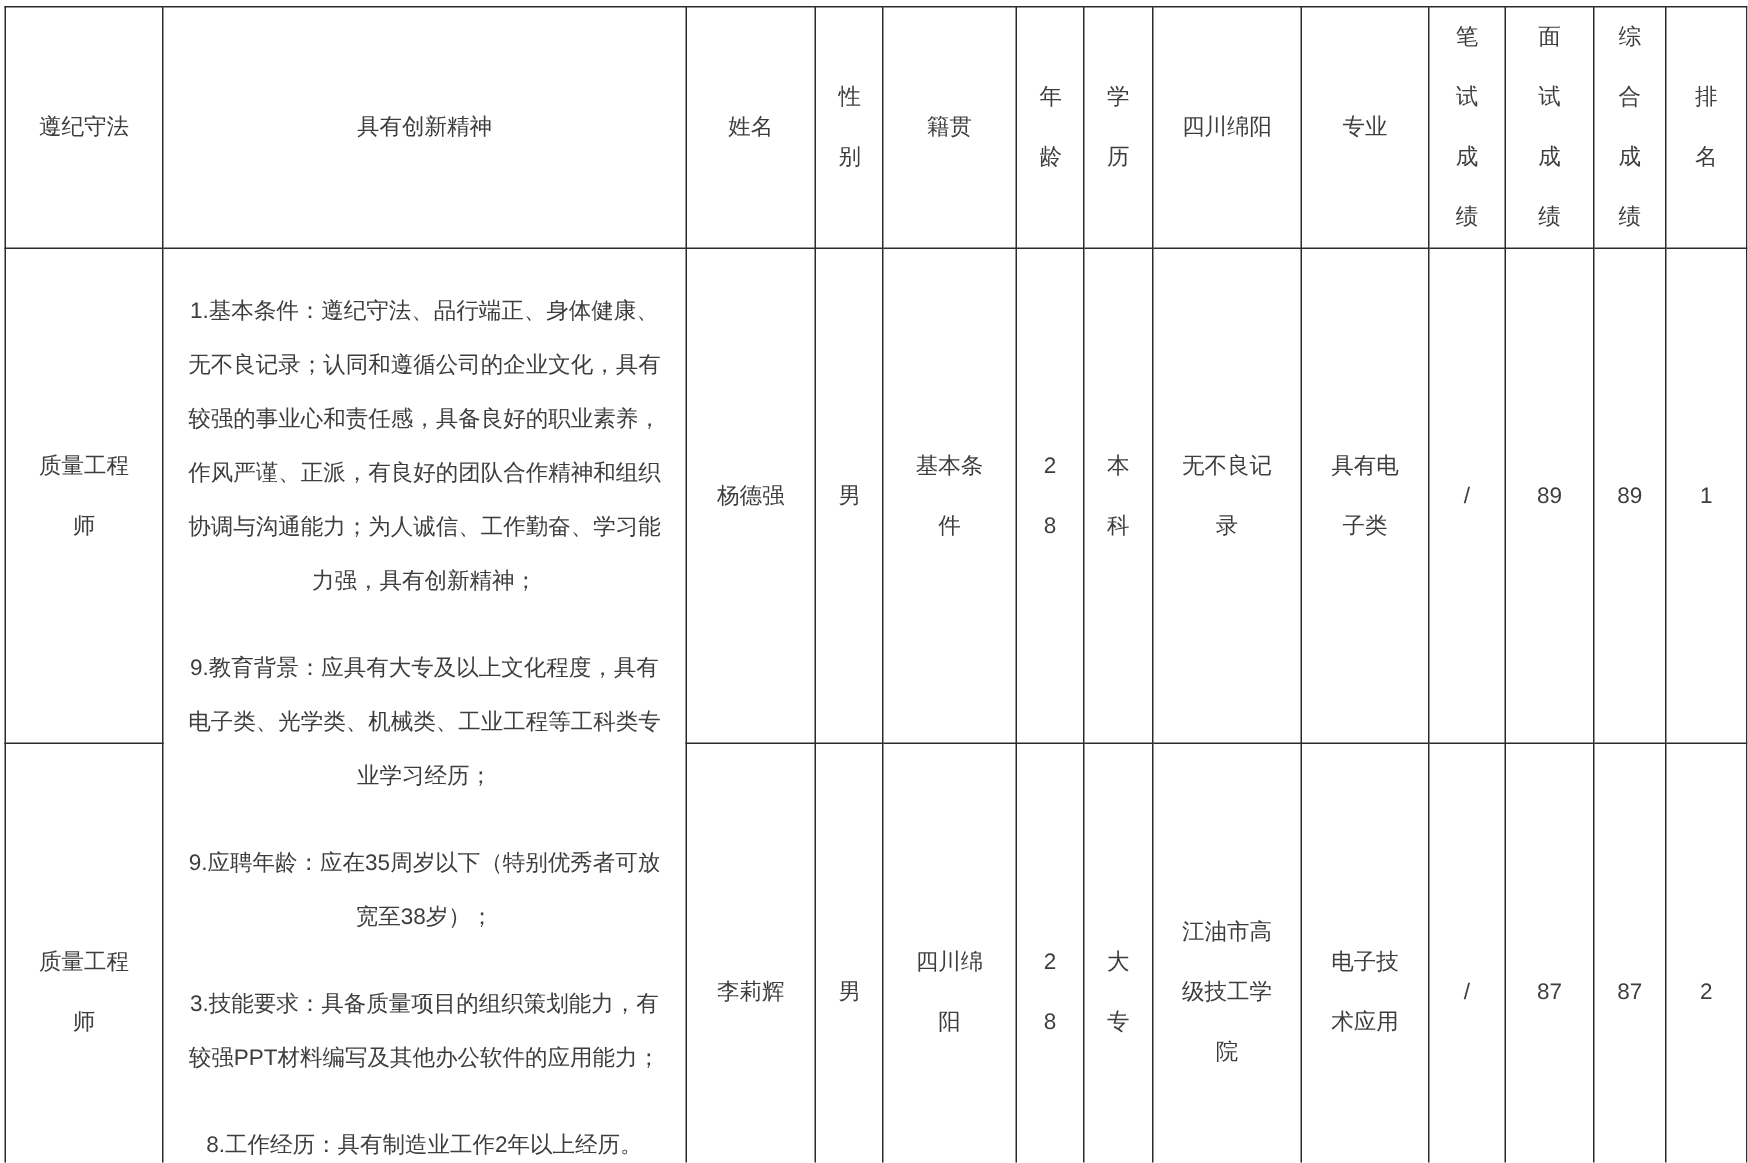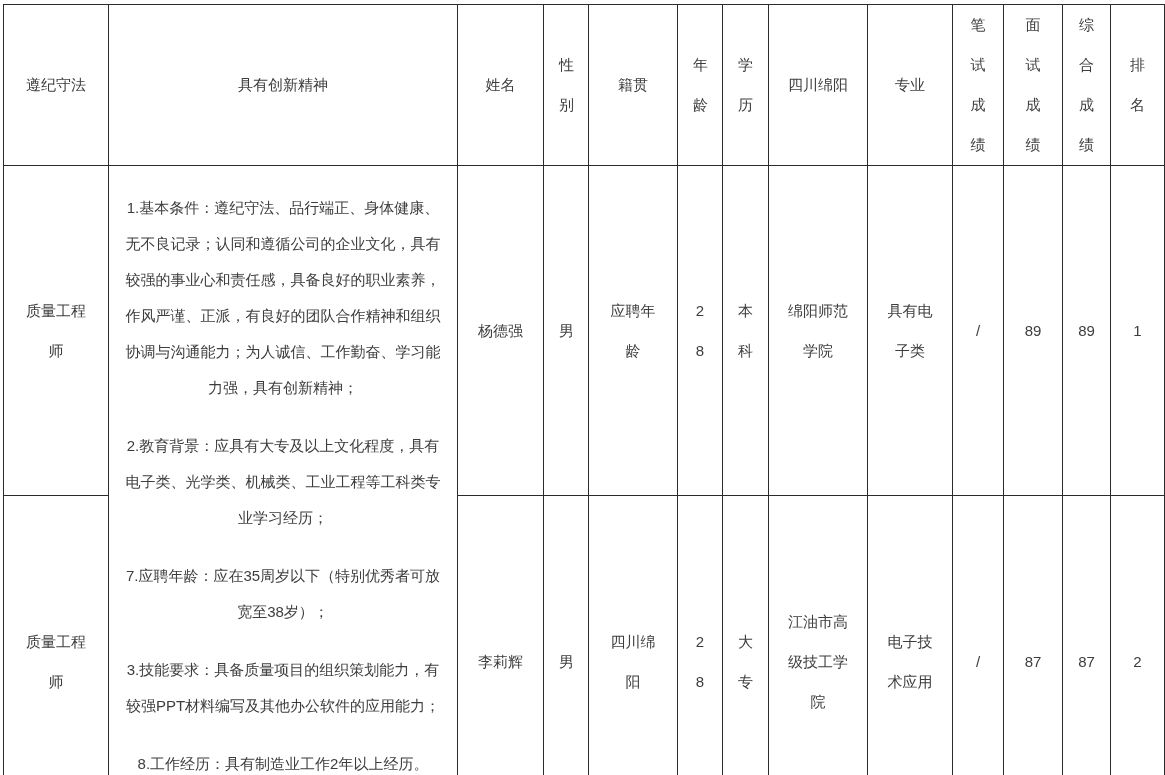--- a/index.html
+++ b/index.html
@@ -82,31 +82,31 @@
       <td>面试成
 绩</td>
       <td>综合
 成绩</td>
       <td>排名</td>
     </tr>
     <tr class="row-1">
       <td>质量工程师</td>
       <td class="requirements-cell" rowspan="2">
         <p>1.基本条件：遵纪守法、品行端正、身体健康、无不良记录；认同和遵循公司的企业文化，具有较强的事业心和责任感，具备良好的职业素养，作风严谨、正派，有良好的团队合作精神和组织协调与沟通能力；为人诚信、工作勤奋、学习能力强，具有创新精神；</p>
-        <p>2.教育背景：应具有大专及以上文化程度，具有电子类、光学类、机械类、工业工程等工科类专业学习经历；</p>
-        <p>7.应聘年龄：应在35周岁以下（特别优秀者可放宽至38岁）；</p>
+        <p>9.教育背景：应具有大专及以上文化程度，具有电子类、光学类、机械类、工业工程等工科类专业学习经历；</p>
+        <p>9.应聘年龄：应在35周岁以下（特别优秀者可放宽至38岁）；</p>
         <p>3.技能要求：具备质量项目的组织策划能力，有较强PPT材料编写及其他办公软件的应用能力；</p>
         <p>8.工作经历：具有制造业工作2年以上经历。</p>
       </td>
       <td>杨德强</td>
       <td>男</td>
-      <td>应聘年龄</td>
+      <td>基本条件</td>
       <td>28</td>
       <td>本科</td>
-      <td>绵阳师范学院</td>
+      <td>无不良记录</td>
       <td>具有电子类</td>
       <td>/</td>
       <td>89</td>
       <td>89</td>
       <td>1</td>
     </tr>
     <tr class="row-2">
       <td>质量工程师</td>
       <td>李莉辉</td>
       <td>男</td>

